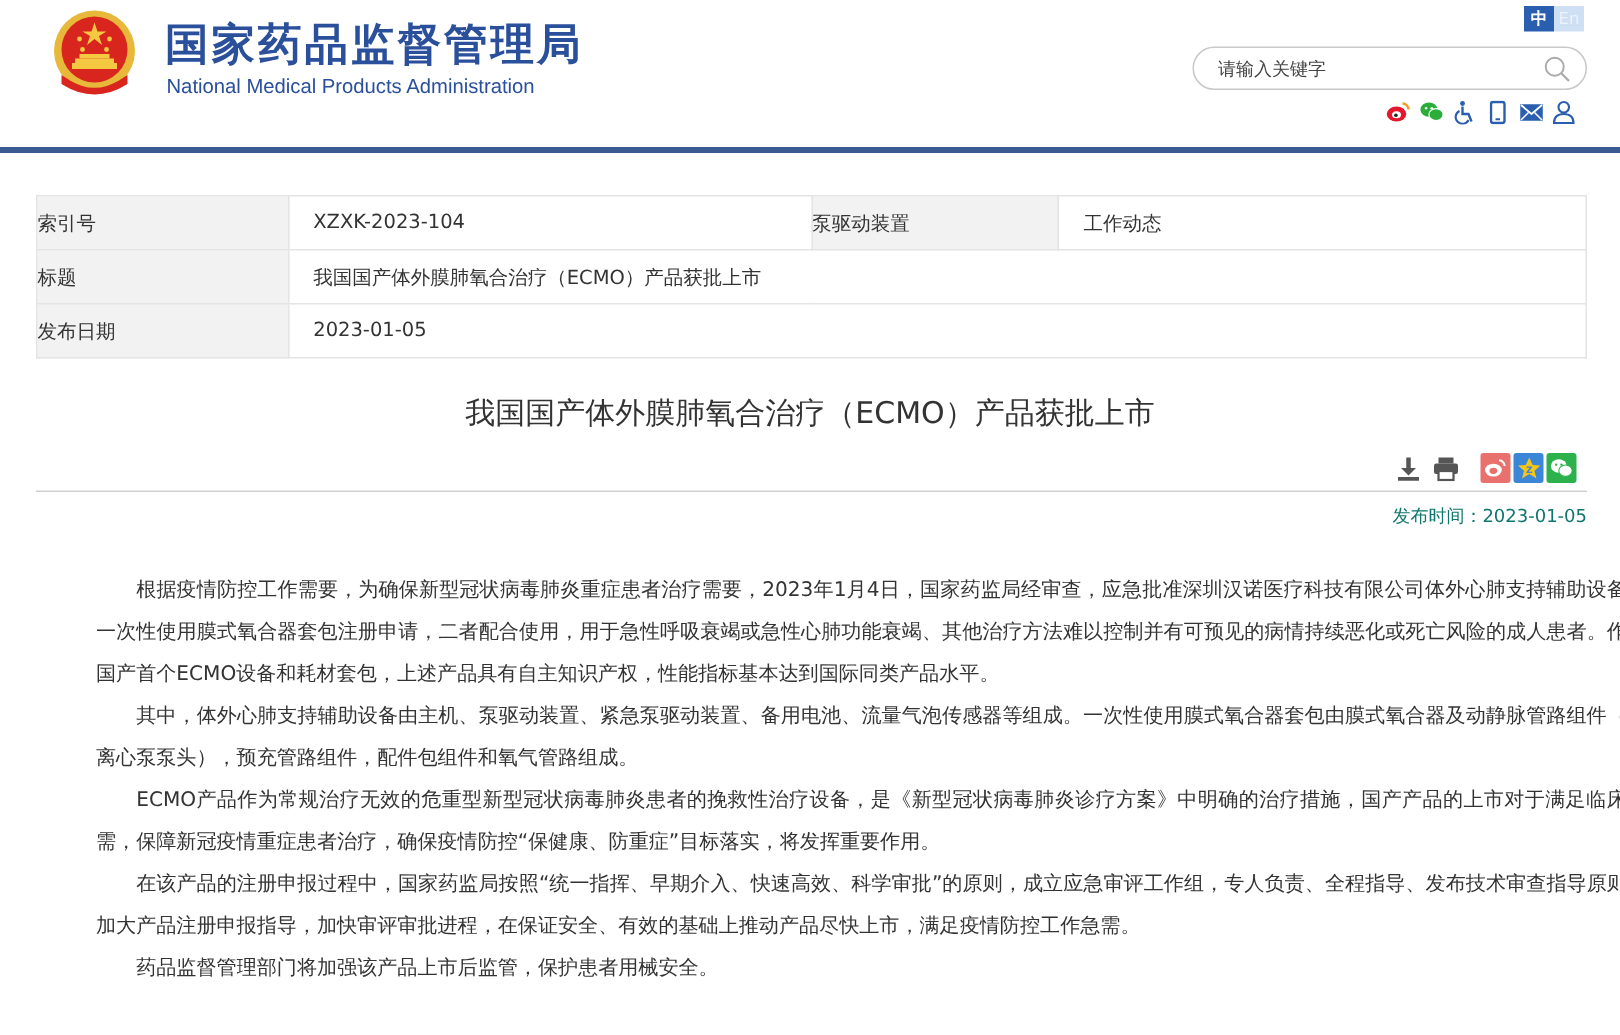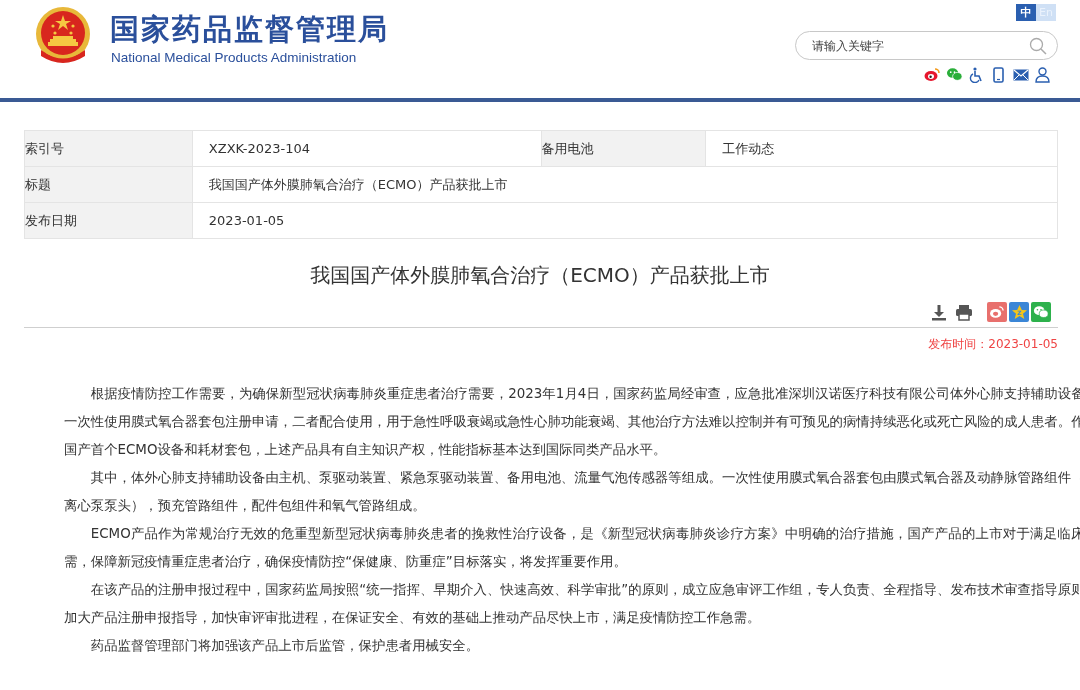--- a/index.html
+++ b/index.html
@@ -28,21 +28,21 @@
   .info-table td { border: 1px solid #e4e4e4; height: 36px; vertical-align: middle; }
   .info-table td.lbl { background: #f2f2f2; text-align: left; color: #333; }
   .info-table td.val { background: #fff; padding-left: 16px; color: #333; }
 
   
   .article-title { position: absolute; left: 0; top: 262px; width: 1080px; text-align: center; font-size: 20px; color: #333; }
   .share-bar { position: absolute; left: 929px; top: 302px; display: flex; align-items: center; }
   .share-bar .ic { width: 20px; height: 20px; display: flex; align-items: center; justify-content: center; }
   .share-rule { position: absolute; left: 24px; top: 327px; width: 1034px; height: 1px; background: #cfcfcf; }
   .pub-time { position: absolute; right: 22px; top: 336px; font-size: 12px; color: #999; }
-  .pub-time span { color: #ef4444; }
+  .pub-time span { color: #0f766e; }
 
   .body-text { position: absolute; left: 24px; top: 380px; width: 1034px; font-size: 13.4px; color: #333; line-height: 28px; text-align: justify; margin-left: 40px; }
   .body-text p { text-indent: 2em; margin-bottom: 0; }
 </style>
 </head>
 <body>
 
 <div class="header">
   <svg class="emblem" viewBox="0 0 60 62">
     <circle cx="30" cy="28" r="27" fill="#e8b83a"></circle>
@@ -125,21 +125,21 @@
   <colgroup>
     <col style="width:168px">
       <col style="width:349px">
       <col style="width:165px">
       <col style="width:352px">
   </colgroup>
   <tbody>
       <tr>
     <td class="lbl">索引号</td>
     <td class="val">XZXK-2023-104</td>
-    <td class="lbl">备用电池</td>
+    <td class="lbl">泵驱动装置</td>
     <td class="val">工作动态</td>
   </tr>
   <tr>
     <td class="lbl">标题</td>
     <td class="val" colspan="3">我国国产体外膜肺氧合治疗（ECMO）产品获批上市</td>
   </tr>
   <tr>
     <td class="lbl">发布日期</td>
     <td class="val" colspan="3">2023-01-05</td>
   </tr>

